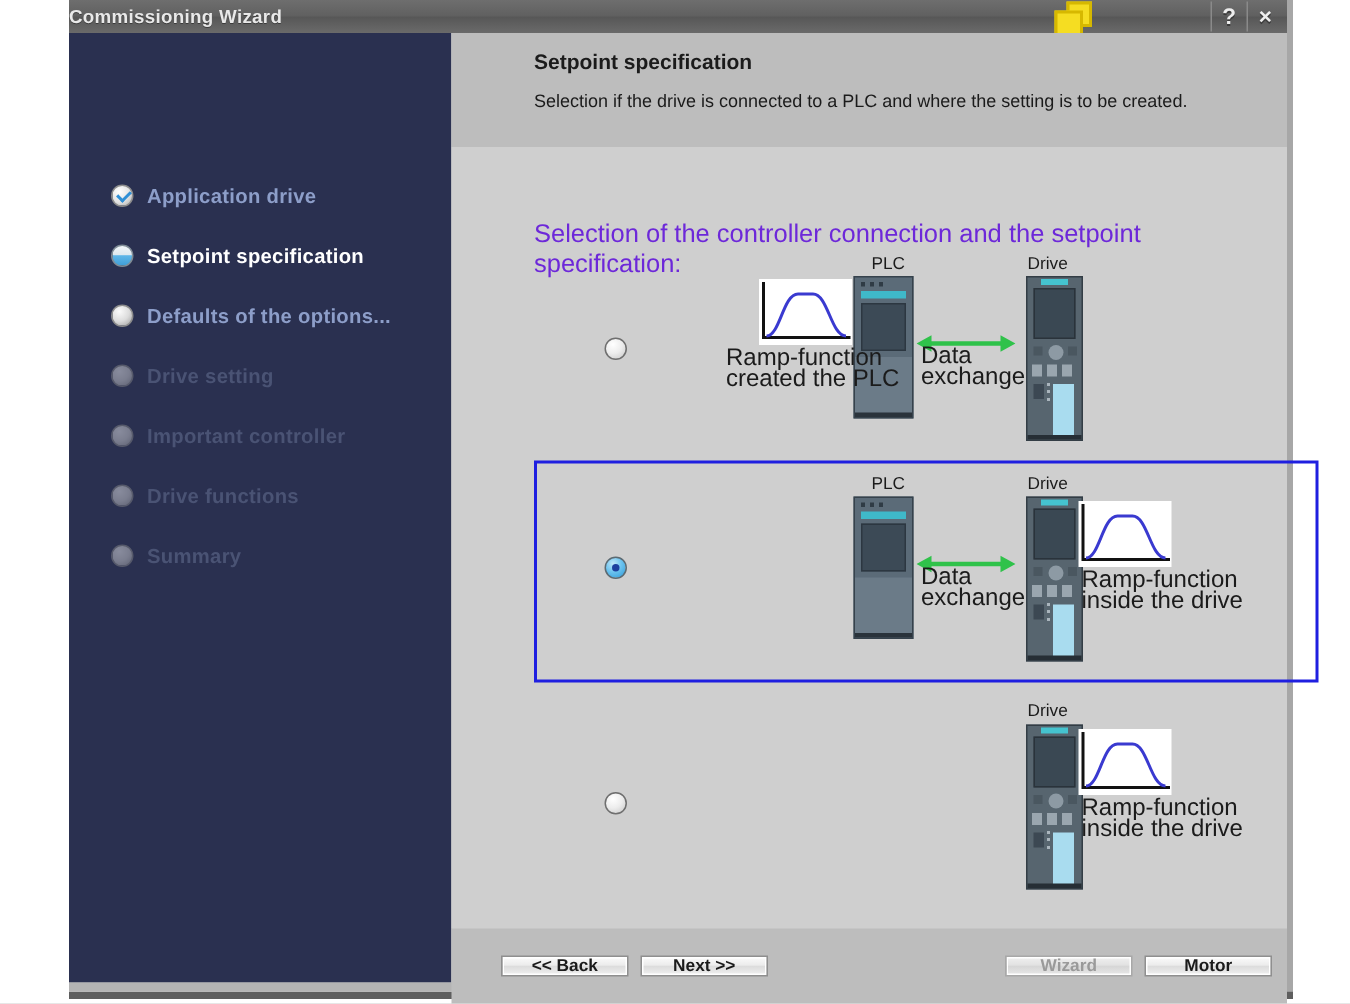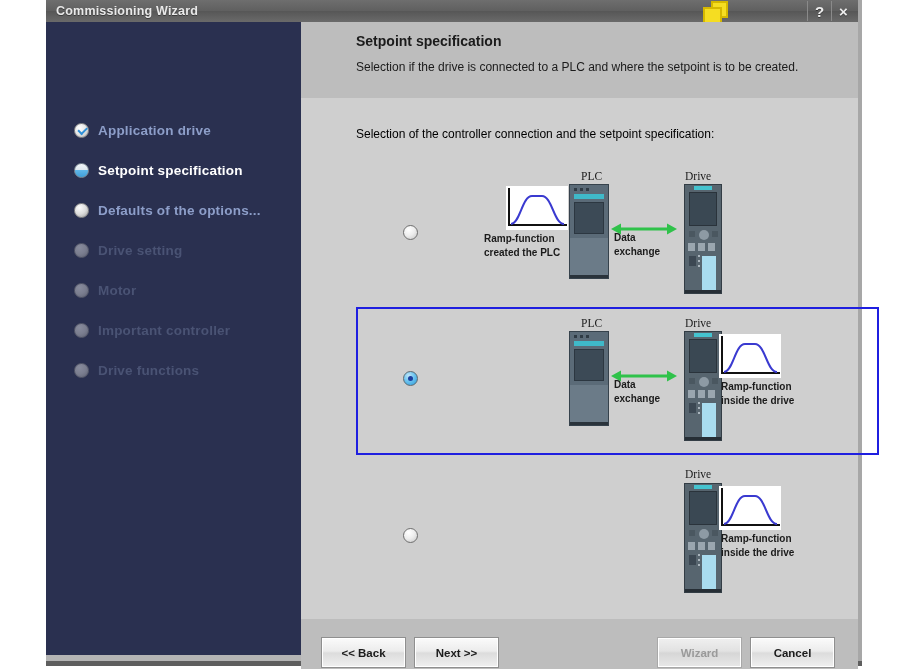--- a/index.html
+++ b/index.html
@@ -23,21 +23,21 @@
     background:#5e5e5e;opacity:.55;
   }
 
   
   .titlebar{
     position:absolute;left:0;top:0;width:812px;height:22px;
     background:linear-gradient(180deg,#6e6e6e 0%,#606060 48%,#575757 52%,#6a6a6a 100%);
     display:flex;align-items:center;
   }
   .title-text{
-    margin-left:10px;color:#e9e9e9;font-size:12.5px;font-weight:bold;
+    margin-left:0;color:#e9e9e9;font-size:12.5px;font-weight:bold;
     letter-spacing:.2px;text-shadow:0 1px 0 #3c3c3c;
   }
   .cascade-icon{
     position:absolute;left:655px;top:1px;width:34px;height:21px;
   }
   .cascade-icon .sq{position:absolute;border:2px solid #d6b800;background:#f5dd22;}
   .cascade-icon .sq.back{left:10px;top:0px;width:13px;height:13px;}
   .cascade-icon .sq.front{left:2px;top:6px;width:15px;height:13px;}
   .tb-btns{position:absolute;right:4px;top:0;height:22px;display:flex;align-items:center;}
   .tb-sep{width:1px;height:20px;background:#8a8a8a;margin:0 1px;}
@@ -96,21 +96,21 @@
   .panel-title{
     position:absolute;left:55px;top:11px;font-size:14px;font-weight:bold;color:#1b1b1b;
   }
   .panel-sub{
     position:absolute;left:55px;top:38px;font-size:12px;color:#1b1b1b;
   }
   .panel-body{
     position:absolute;left:0;top:76px;width:557px;height:521px;background:#cfcfcf;
   }
   .body-intro{
-    position:absolute;left:55px;top:29px;font-size:12px;color:#000000;
+    position:absolute;left:55px;top:48px;font-size:17px;color:#6d28d9;
   }
 
   
   .opt{
     position:absolute;left:55px;width:523px;box-sizing:border-box;
     border:2px solid transparent;
   }
   .opt.selected{border:2px solid #1f1fe0;}
   .opt1{top:64px;height:145px;}
   .opt2{top:209px;height:148px;}
@@ -128,24 +128,24 @@
     background:radial-gradient(circle at 36% 28%, #bfe6f8 0%, #6cc3ef 45%, #2d9ad8 100%);
     border:1.6px solid #5c6a72;
   }
   .radio.on:after{
     content:"";position:absolute;left:4px;top:4px;width:5px;height:5px;border-radius:50%;
     background:#1d3f9e;
   }
 
   
   .dev-label{
-    position:absolute;font-size:11.5px;color:#1b1b1b;white-space:nowrap;font-family:Liberation Serif, serif;
+    position:absolute;font-size:11.5px;color:#1b1b1b;white-space:nowrap;
   }
   .cap{
-    position:absolute;font-size:10px;color:#1b1b1b;line-height:13.5px;white-space:nowrap;font-weight:bold;
+    position:absolute;font-size:16px;color:#1b1b1b;line-height:13.5px;white-space:nowrap;
   }
 
   
   .plc{position:absolute;width:40px;height:95px;background:#5b6b78;border:1px solid #36424c;box-sizing:border-box;}
   .plc .topdots{position:absolute;left:4px;top:3px;width:16px;height:3px;
     background:repeating-linear-gradient(90deg,#2f3b45 0 3px,transparent 3px 6px);}
   .plc .logo{position:absolute;left:4px;top:9px;width:30px;height:5px;background:#3fb9c9;}
   .plc .screen{position:absolute;left:4px;top:17px;width:30px;height:32px;background:#3c4a56;border:1px solid #2c3741;box-sizing:border-box;}
   .plc .lower{position:absolute;left:0px;top:53px;width:38px;height:38px;background:#6b7b88;}
   .plc .foot{position:absolute;left:0px;bottom:0px;width:38px;height:3px;background:#2a333b;}
@@ -171,26 +171,27 @@
 
   
   .arrow{position:absolute;height:14px;}
   .arrow svg{display:block;}
 
   
   .footer{
     position:absolute;left:0;top:597px;width:557px;height:58px;background:#bdbdbd;
   }
   .btn{
-    position:absolute;top:18px;height:31px;box-sizing:border-box;
+    position:absolute;top:18px;height:14px;box-sizing:border-box;
     background:linear-gradient(180deg,#fbfbfb 0%,#ececec 45%,#dcdcdc 52%,#f0f0f0 100%);
     border:1px solid #8f8f8f;
     font-size:11.5px;font-weight:bold;color:#1b1b1b;
     display:flex;align-items:center;justify-content:center;
     box-shadow:inset 0 0 0 1px #ffffff;
+    margin-left:13px;
   }
   .btn.disabled{color:#9a9a9a;
     background:linear-gradient(180deg,#f0f0f0 0%,#e2e2e2 45%,#d6d6d6 52%,#e8e8e8 100%);
     border:1px solid #a8a8a8;}
   .btn-back{left:20px;width:85px;}
   .btn-next{left:113px;width:85px;}
   .btn-finish{left:356px;width:85px;}
   .btn-cancel{left:449px;width:85px;}
 </style>
 </head>
@@ -234,46 +235,46 @@
           <span class="bullet"></span>
           <span class="label">Defaults of the options...</span>
         </div>
 
         <div class="step disabled">
           <span class="bullet"></span>
           <span class="label">Drive setting</span>
         </div>
 
 
+
         <div class="step disabled">
           <span class="bullet"></span>
-          <span class="label">Motor</span>
+          <span class="label">Important controller</span>
         </div>
 
         <div class="step disabled">
           <span class="bullet"></span>
-          <span class="label">Important controller</span>
+          <span class="label">Drive functions</span>
         </div>
 
         <div class="step disabled">
           <span class="bullet"></span>
-          <span class="label">Drive functions</span>
-        </div>
-
+          <span class="label">Summary</span>
+        </div>
 
       </div>
     </div>
 
     <div class="sidebar-bottom"></div>
 
     <div class="panel">
 
       <div class="panel-header">
         <div class="panel-title">Setpoint specification</div>
-        <div class="panel-sub">Selection if the drive is connected to a PLC and where the setpoint is to be created.</div>
+        <div class="panel-sub">Selection if the drive is connected to a PLC and where the setting is to be created.</div>
       </div>
 
       <div class="panel-body">
 
         <div class="body-intro">Selection of the controller connection and the setpoint specification:</div>
 
         <div class="opt opt1">
           <div class="radio off" style="top:61px;"></div>
 
           <div class="dev-label" style="left:223px;top:6px;">PLC</div>
@@ -409,18 +410,18 @@
             <div>inside the drive</div>
           </div>
         </div>
 
       </div>
 
       <div class="footer">
         <div class="btn btn-back">&lt;&lt; Back</div>
         <div class="btn btn-next">Next &gt;&gt;</div>
         <div class="btn btn-finish disabled">Wizard</div>
-        <div class="btn btn-cancel">Cancel</div>
+        <div class="btn btn-cancel">Motor</div>
       </div>
 
     </div>
   </div>
 </div>
 
 </body></html>

